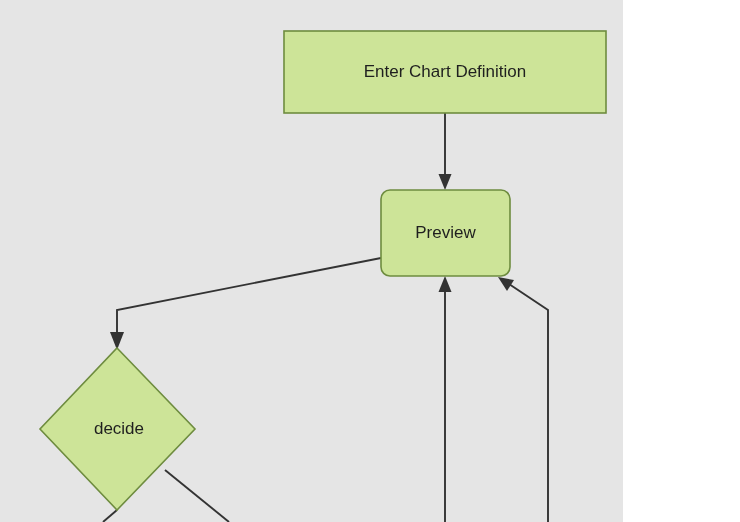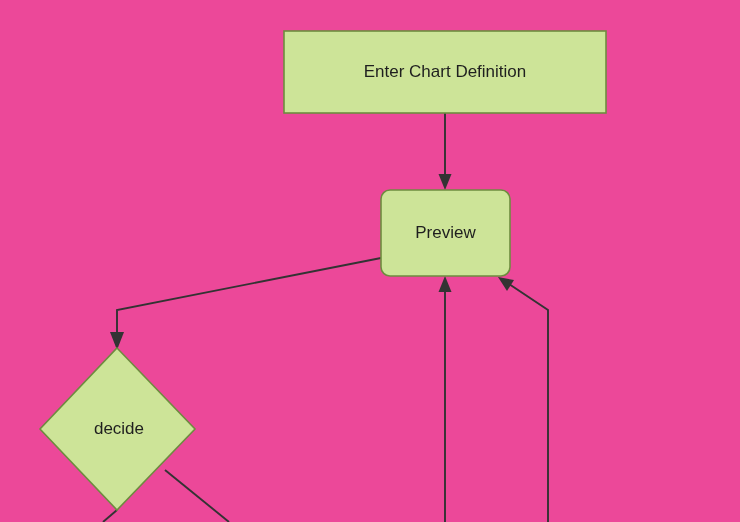--- a/index.html
+++ b/index.html
@@ -8,23 +8,23 @@
     background: #ffffff;
   }
   body {
     width: 740px;
     height: 522px;
     overflow: hidden;
     font-family: "Liberation Sans", sans-serif;
   }
   #diagram-root {
     position: relative;
-    width: 740px;
+    width: 623px;
     height: 522px;
-    background: #ec4899;
+    background: #e5e5e5;
   }
   svg.flowchart {
     display: block;
     width: 740px;
     height: 522px;
   }
   .node-shape {
     fill: #cde498;
     stroke: #6e8c3f;
     stroke-width: 1.6px;

